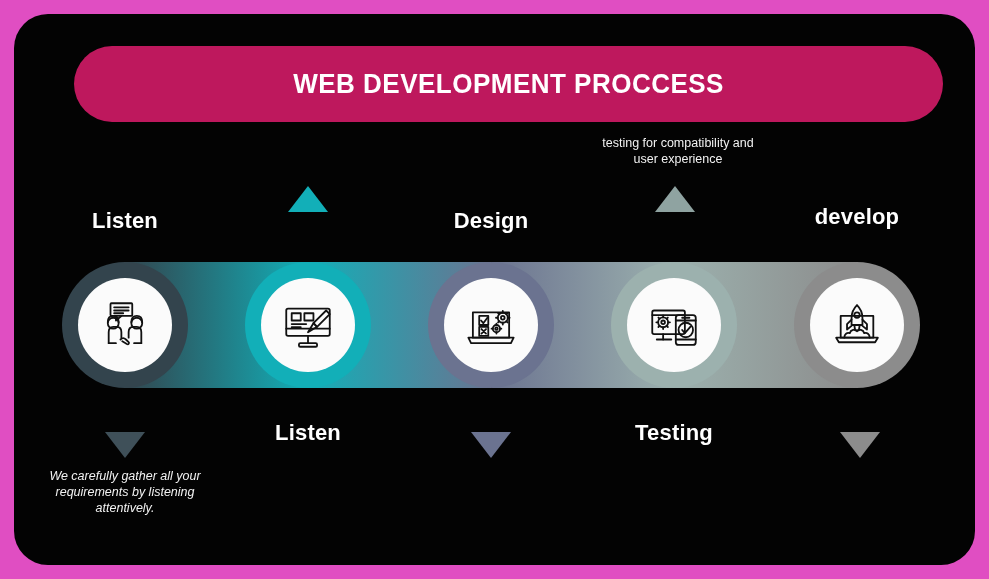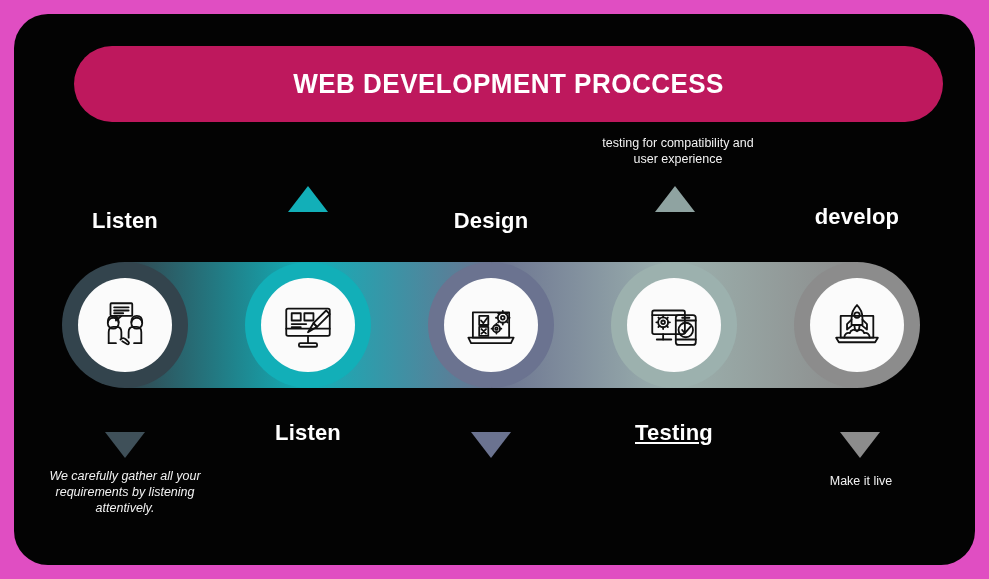--- a/index.html
+++ b/index.html
@@ -270,31 +270,30 @@
       </svg>
     </div>
   </div>
 
   <div class="step-title" style="left:45px; top:208px; width:160px;">Listen</div>
 
   <div class="step-title" style="left:228px; top:420px; width:160px;">Listen</div>
 
   <div class="step-title" style="left:411px; top:208px; width:160px;">Design</div>
 
-  <div class="step-title" style="left:594px; top:420px; width:160px;text-decoration:underline;">Testing</div>
+  <div class="step-title" style="left:594px; top:420px; width:160px;">Testing</div>
 
   <div class="step-title" style="left:777px; top:204px; width:160px;">develop</div>
 
   <div class="desc" style="left:41px; top:468px; width:168px;font-style:italic;">We carefully gather all your requirements by listening attentively.</div>
 
 
 
   <div class="desc" style="left:590px; top:135px; width:176px;">testing for compatibility and user experience</div>
 
-  <div class="desc" style="left:777px; top:473px; width:168px;">Make it live</div>
 
   <div class="tri down" id="tri-0" style="left: 105px; top: 432px; border-top: 26px solid rgb(63, 80, 89);"></div>
 
   <div class="tri up" id="tri-1" style="left: 288px; top: 186px; border-bottom: 26px solid rgb(18, 175, 184);"></div>
 
   <div class="tri down" id="tri-2" style="left: 471px; top: 432px; border-top: 26px solid rgb(107, 115, 144);"></div>
 
   <div class="tri up" id="tri-3" style="left: 655px; top: 186px; border-bottom: 26px solid rgb(143, 163, 161);"></div>
 
   <div class="tri down" id="tri-4" style="left: 840px; top: 432px; border-top: 26px solid rgb(140, 140, 140);"></div>

